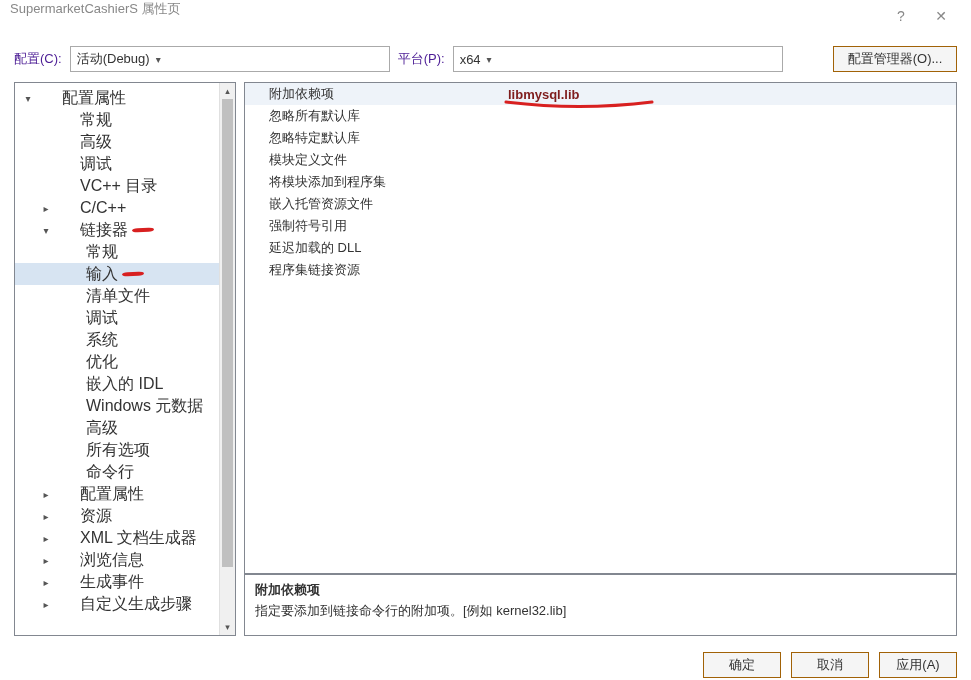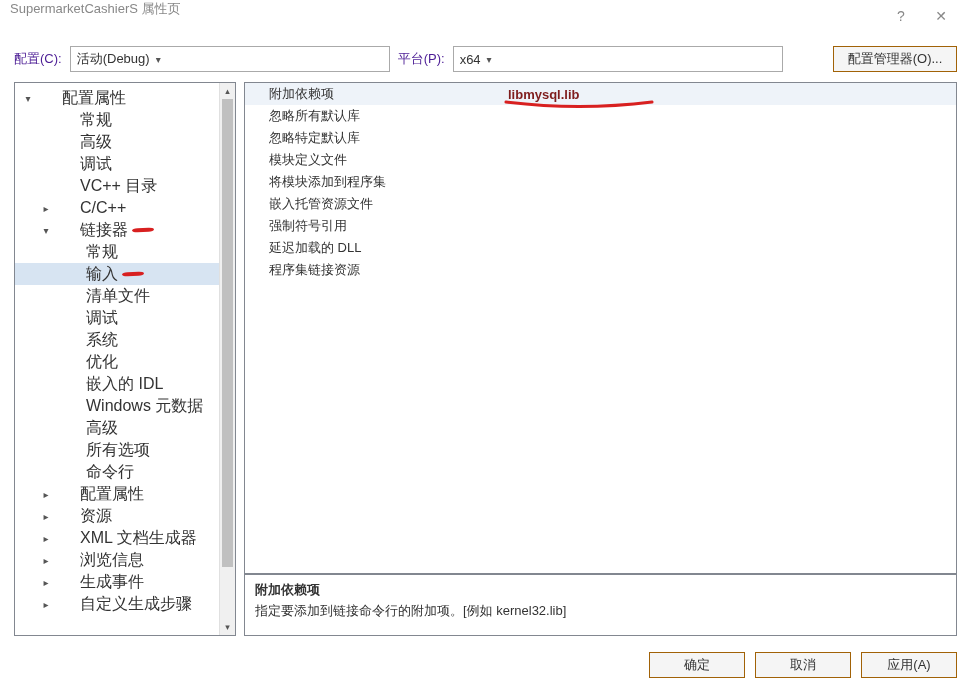--- a/index.html
+++ b/index.html
@@ -193,21 +193,21 @@
       padding: 6px 10px;
     }
     .desc-title { font-weight: bold; font-size: 13px; margin-bottom: 3px; }
     .desc-text { font-size: 13px; color: #333; }
     .bottom-bar {
       display: flex;
       justify-content: flex-end;
       gap: 10px;
       padding: 8px 14px 12px 14px;
     }
-    .bottom-btn { width: 96px; }
+    .bottom-btn { width: 78px; }
   </style>
 </head>
 <body>
 
 <div class="titlebar">
   <div class="titlebar-title">SupermarketCashierS 属性页</div>
   <div class="titlebar-btn">?</div>
   <div class="titlebar-btn">✕</div>
 </div>
 

